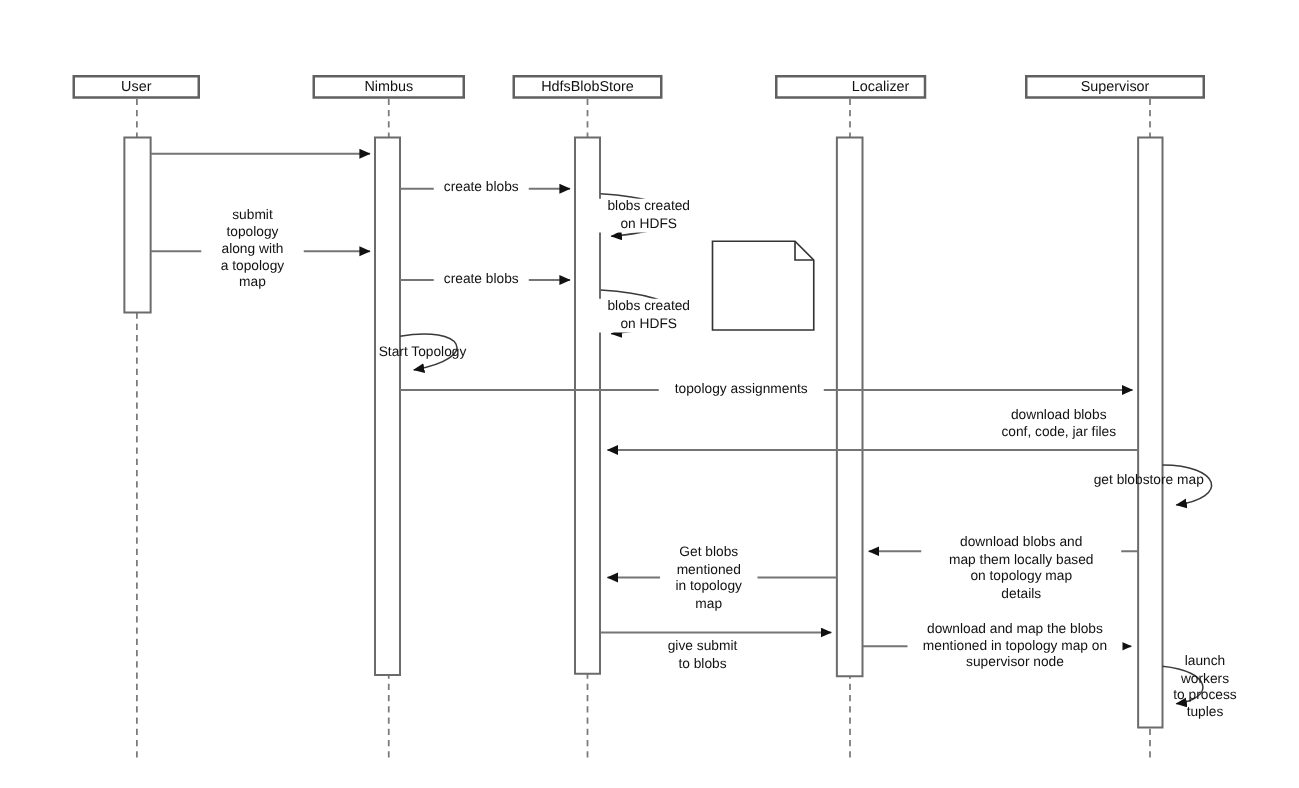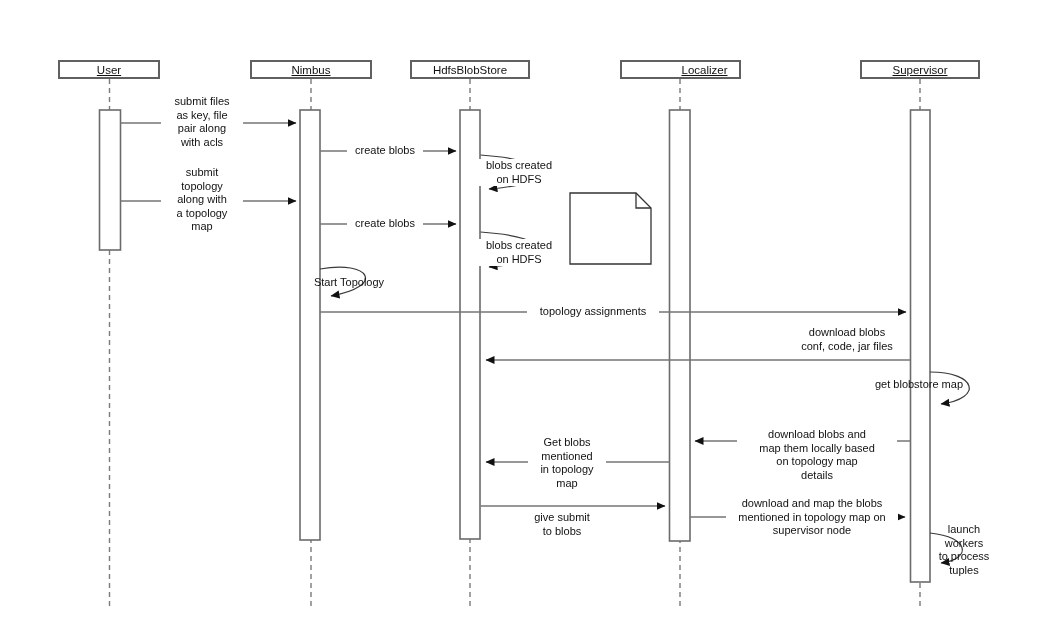--- a/index.html
+++ b/index.html
@@ -8,21 +8,21 @@
     font-family:"Liberation Sans","DejaVu Sans",sans-serif;color:#111;
     overflow:hidden;
   }
   #wires{position:absolute;left:0;top:0;z-index:1;}
   .actor-box{
     position:absolute;top:60px;height:19px;z-index:2;
     background:#fff;border:2px solid #606060;box-sizing:border-box;
     display:flex;align-items:center;justify-content:center;
     font-size:11.5px;
   }
-  .actor-box.u span{text-decoration:underline;}
+  .actor-box.u span{}
   .lbl{
     position:absolute;z-index:3;
     font-size:11px;line-height:13.5px;text-align:center;
     white-space:pre-line;background:#ffffff;
   }
   .lbl.clear{background:transparent;}
   .note-text{
     position:absolute;z-index:3;font-size:11px;line-height:13.2px;
     text-align:center;white-space:pre-line;background:transparent;
   }
@@ -87,40 +87,36 @@
     </div>
   <div class="actor-box u" style="left:250px;width:122px;">
       <span>Nimbus</span>
     </div>
   <div class="actor-box" style="left:410px;width:120px;">
       <span>HdfsBlobStore</span>
     </div>
   <div class="actor-box u" style="left:620px;width:121px;padding-left:48px;">
       <span>Localizer</span>
     </div>
-  <div class="actor-box u" style="left:860px;width:120px;">
+  <div class="actor-box u" style="left:820px;width:144px;">
       <span>Supervisor</span>
     </div>
 
-  <div class="lbl" style="left:161px;top:95px;width:82px;">submit files
-as key, file
-pair along
-with acls</div>
   <div class="lbl" style="left:347px;top:144px;width:76px;">create blobs</div>
   <div class="lbl" style="left:477px;top:159px;width:84px;">blobs created
 on HDFS</div>
   <div class="lbl" style="left:161px;top:166px;width:82px;">submit
 topology
 along with
 a topology
 map</div>
   <div class="lbl" style="left:347px;top:217px;width:76px;">create blobs</div>
   <div class="lbl" style="left:477px;top:239px;width:84px;">blobs created
 on HDFS</div>
-  <div class="lbl clear" style="left:302px;top:276px;width:94px;">Start Topology</div>
+  <div class="lbl clear" style="left:291px;top:276px;width:94px;">Start Topology</div>
   <div class="lbl" style="left:527px;top:305px;width:132px;">topology assignments</div>
   <div class="lbl" style="left:787px;top:326px;width:120px;">download blobs
 conf, code, jar files</div>
   <div class="lbl clear" style="left:868px;top:378px;width:102px;text-align:center;">get blobstore map</div>
   <div class="lbl" style="left:737px;top:428px;width:160px;">download blobs and
 map them locally based
 on topology map
 details</div>
   <div class="lbl" style="left:528px;top:436px;width:78px;">Get blobs
 mentioned

